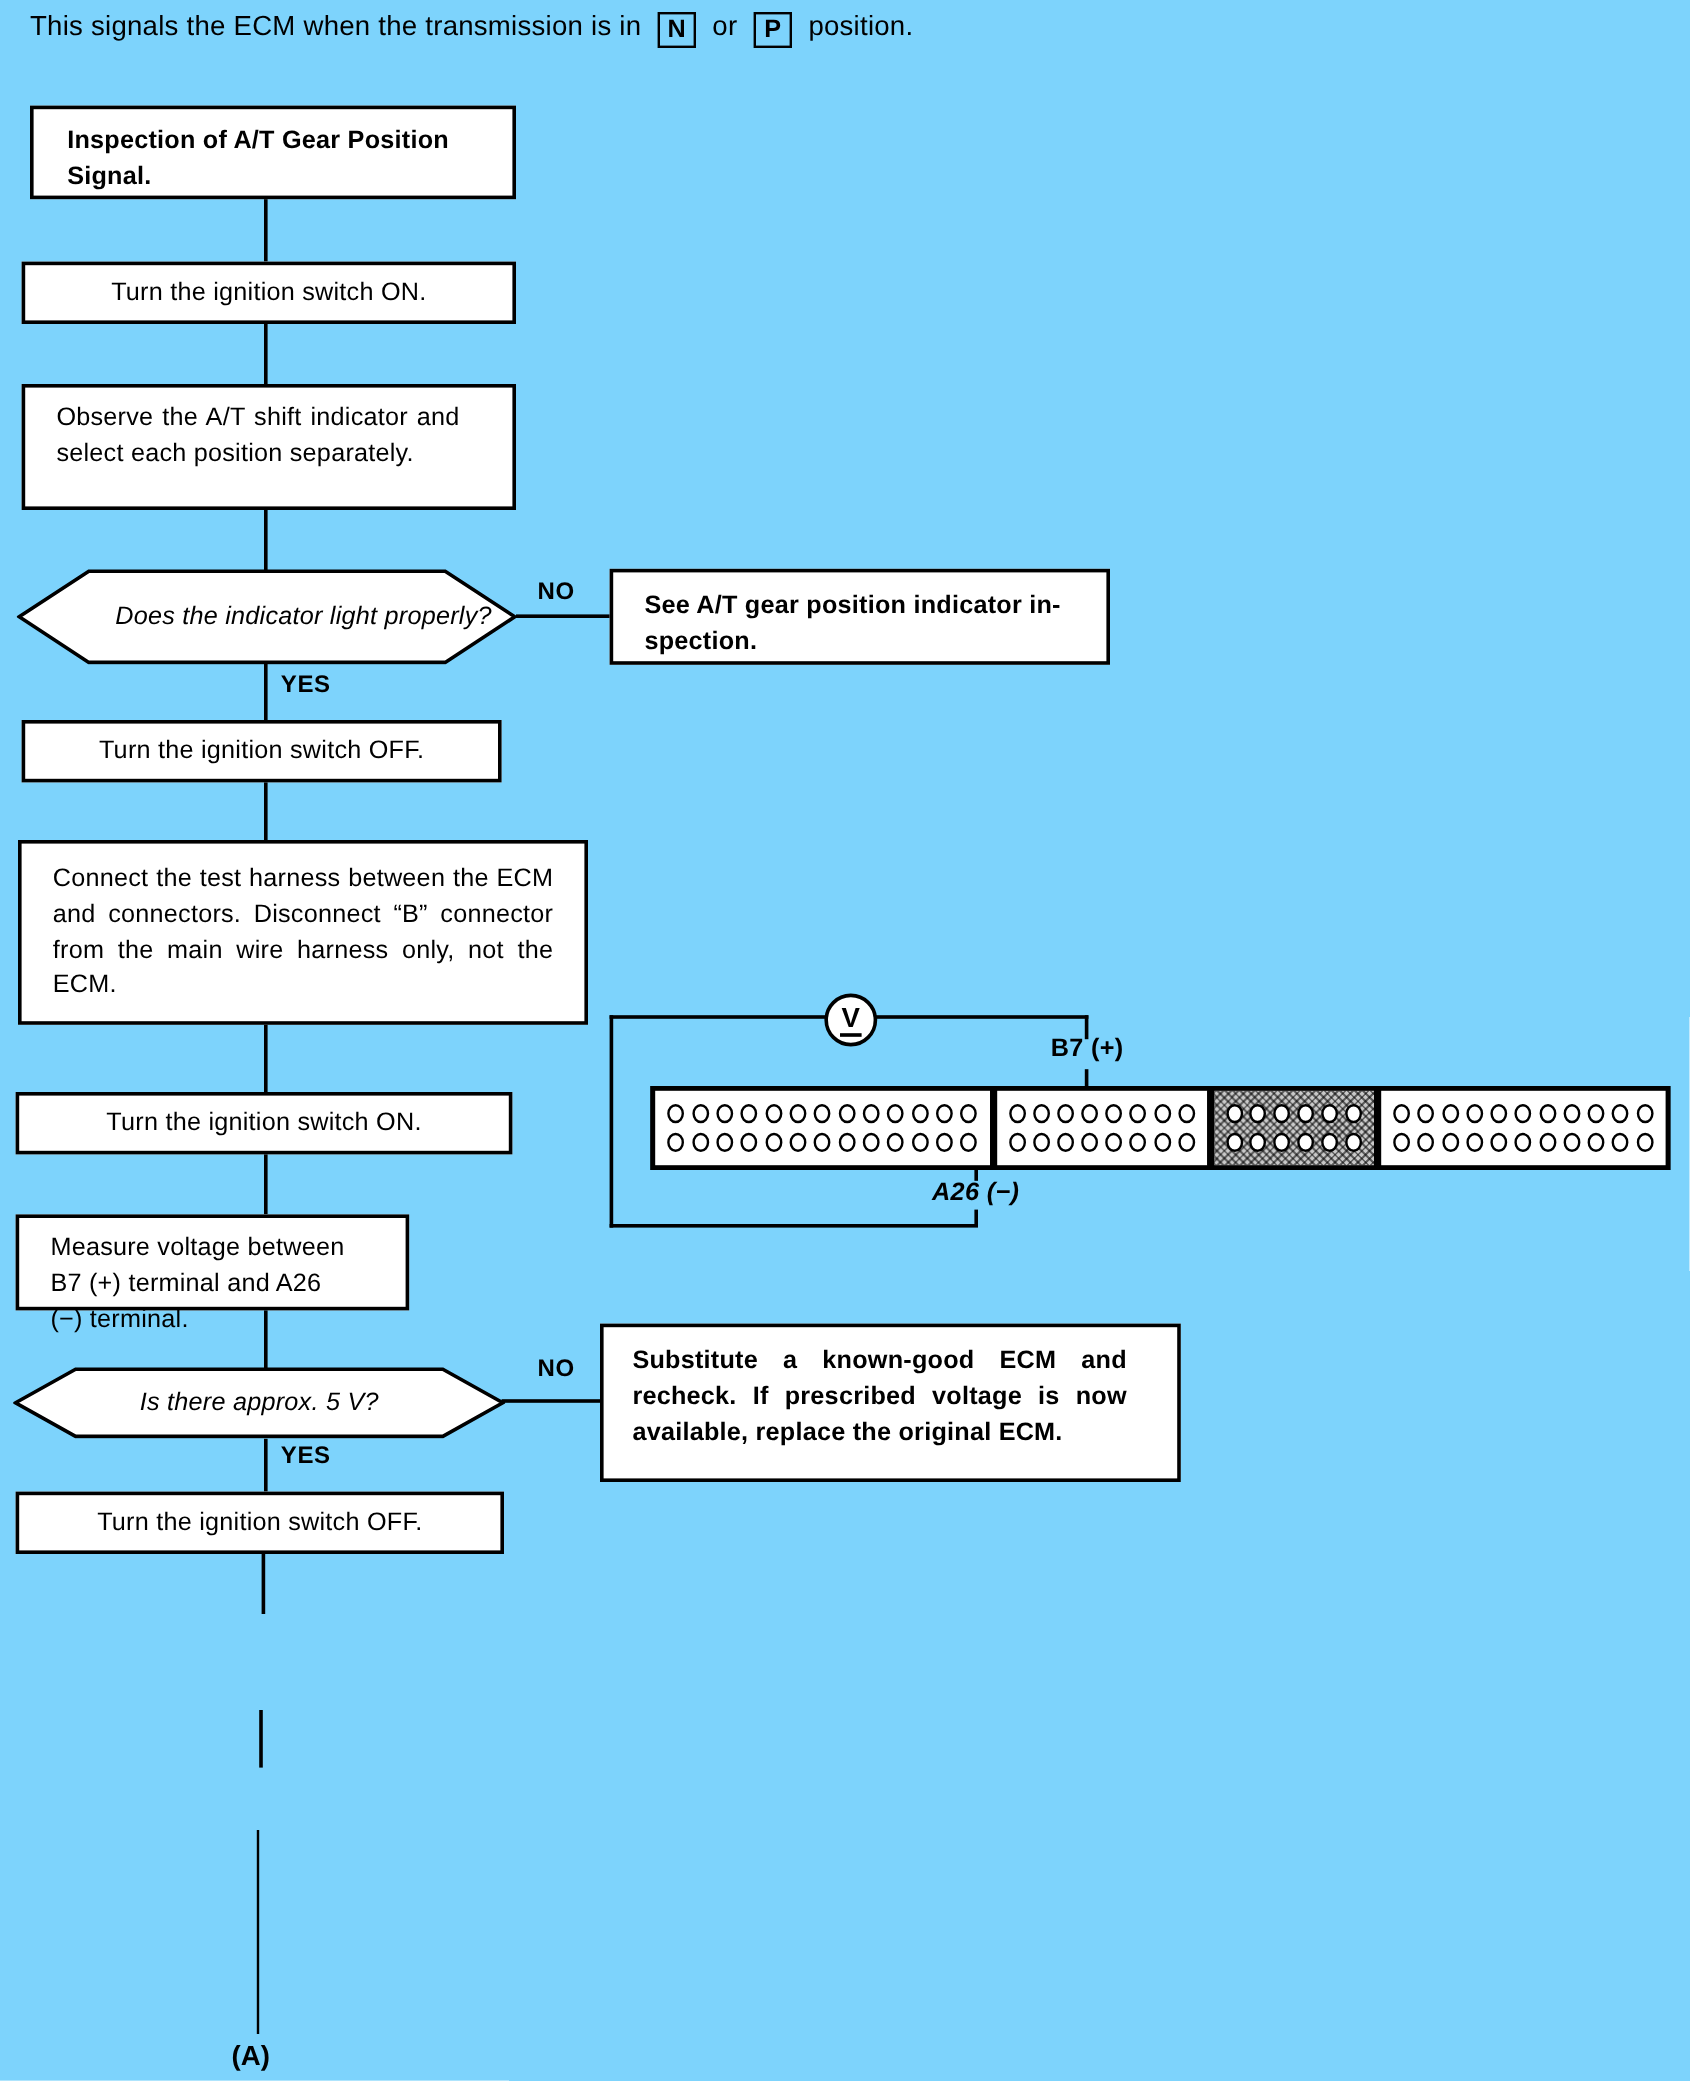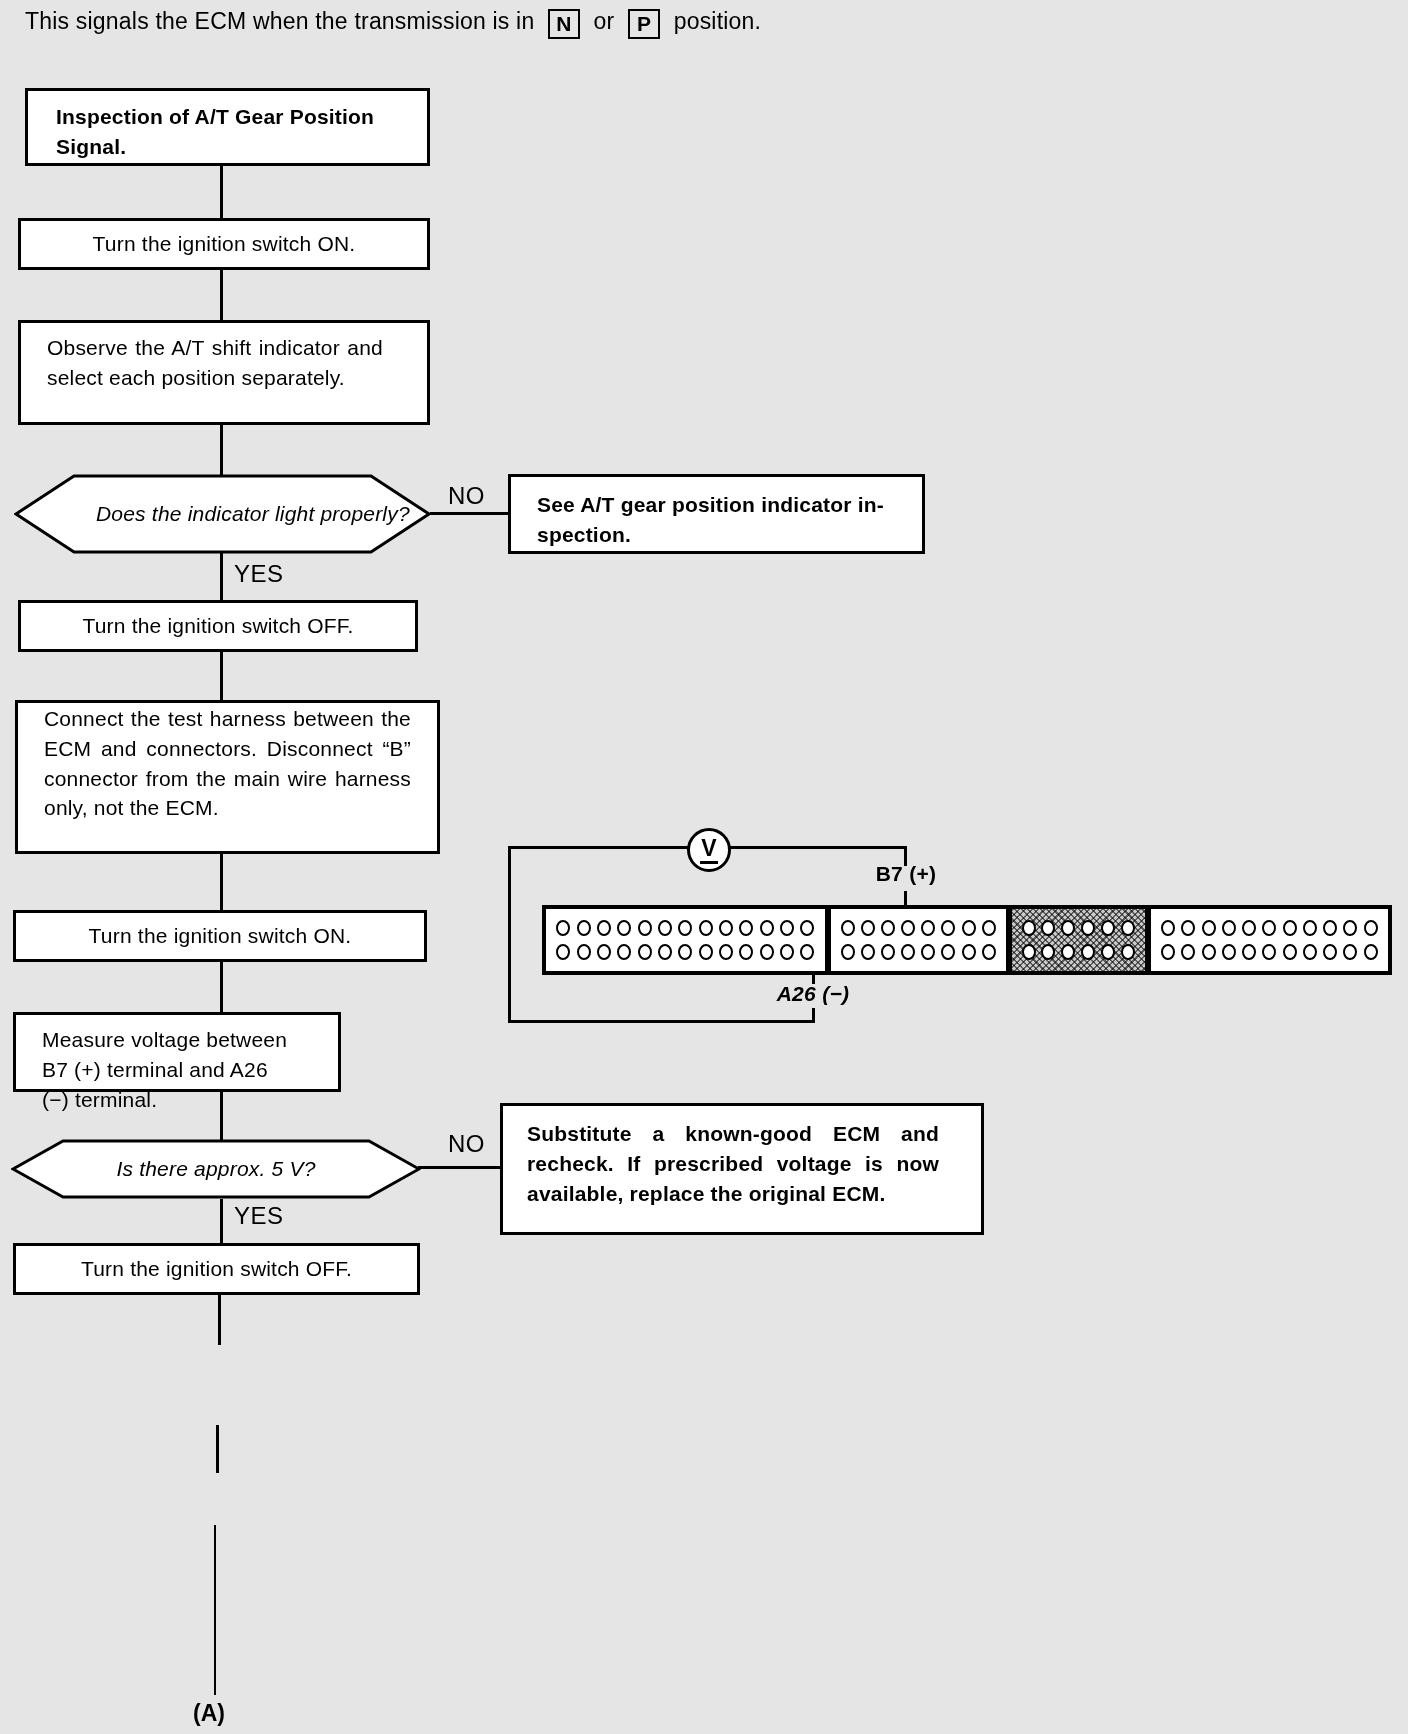--- a/index.html
+++ b/index.html
@@ -1,19 +1,19 @@
 <!DOCTYPE html>
 <html><head>
 <meta charset="utf-8">
 <style>
   html,body{margin:0;padding:0;background:#ffffff;}
   .page{
     position:relative;
     width:1408px;height:1734px;
-    background:#e5e5e5;
+    background:#7dd3fc;
     font-family:"Liberation Sans", sans-serif;
     color:#000;
   }
   
   .intro{
     position:absolute;left:25px;top:8px;
     font-size:23px;letter-spacing:.2px;white-space:nowrap;
   }
   .keybox{
     display:inline-block;border:2px solid #000;
@@ -24,21 +24,21 @@
   .fbox{
     position:absolute;border:3px solid #000;background:#fff;
     font-size:21px;line-height:1.42;letter-spacing:.2px;
     box-sizing:border-box;
   }
   .fbox.center{display:flex;align-items:center;justify-content:center;text-align:center;}
   .fbox.bold{font-weight:bold;}
   .fbox.justify{text-align:justify;}
   
   .line{position:absolute;background:#000;}
-  .edge-label{position:absolute;font-weight:normal;font-size:24px;letter-spacing:.5px;}
+  .edge-label{position:absolute;font-weight:bold;font-size:20px;letter-spacing:.5px;}
   
   .hex{position:absolute;font-style:italic;}
   .hex svg{display:block;}
   .hex .hex-text{
     position:absolute;top:0;left:0;width:100%;height:100%;
     display:flex;align-items:center;
     font-size:21px;line-height:1.4;letter-spacing:.2px;
   }
   
   .vmeter{
@@ -108,21 +108,21 @@
 
   <div class="fbox bold" style="left:508px;top:474px;width:417px;height:80px;padding:13px 26px;">See A/T gear position indicator in­spection.</div>
 
   <div class="line" style="left:220px;top:553px;width:3px;height:47px;"></div>
   <div class="edge-label" style="left:234px;top:560px;">YES</div>
 
   <div class="fbox center" style="left:18px;top:600px;width:400px;height:52px;">Turn the ignition switch OFF.</div>
 
   <div class="line" style="left:220px;top:652px;width:3px;height:48px;"></div>
 
-  <div class="fbox justify" style="left:15px;top:700px;width:425px;height:154px;padding:1px 26px;">Connect the test harness between the ECM and connectors. Discon­nect “B” connector from the main wire harness only, not the ECM.</div>
+  <div class="fbox justify" style="left:15px;top:700px;width:475px;height:154px;padding:14px 26px;">Connect the test harness between the ECM and connectors. Discon­nect “B” connector from the main wire harness only, not the ECM.</div>
 
   <div class="line" style="left:220px;top:854px;width:3px;height:56px;"></div>
 
   <div class="fbox center" style="left:13px;top:910px;width:414px;height:52px;">Turn the ignition switch ON.</div>
 
   <div class="line" style="left:220px;top:962px;width:3px;height:50px;"></div>
 
   <div class="fbox" style="left:13px;top:1012px;width:328px;height:80px;padding:10px 40px 10px 26px;">Measure voltage between B7 (+) terminal and A26 (−) terminal.</div>
 
   <div class="line" style="left:220px;top:1092px;width:3px;height:48px;"></div>

